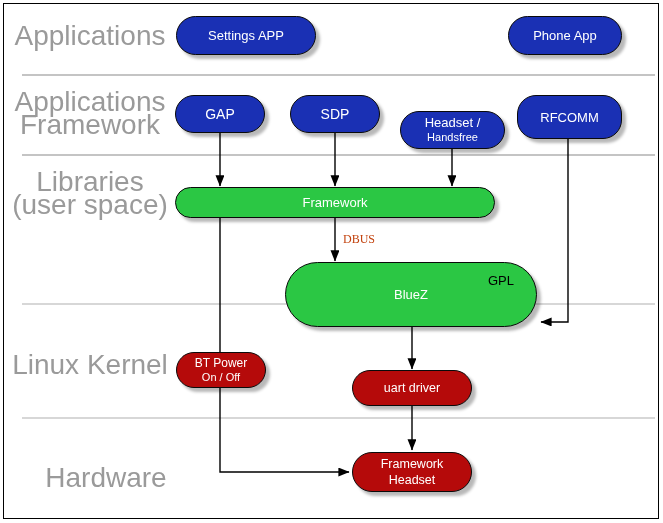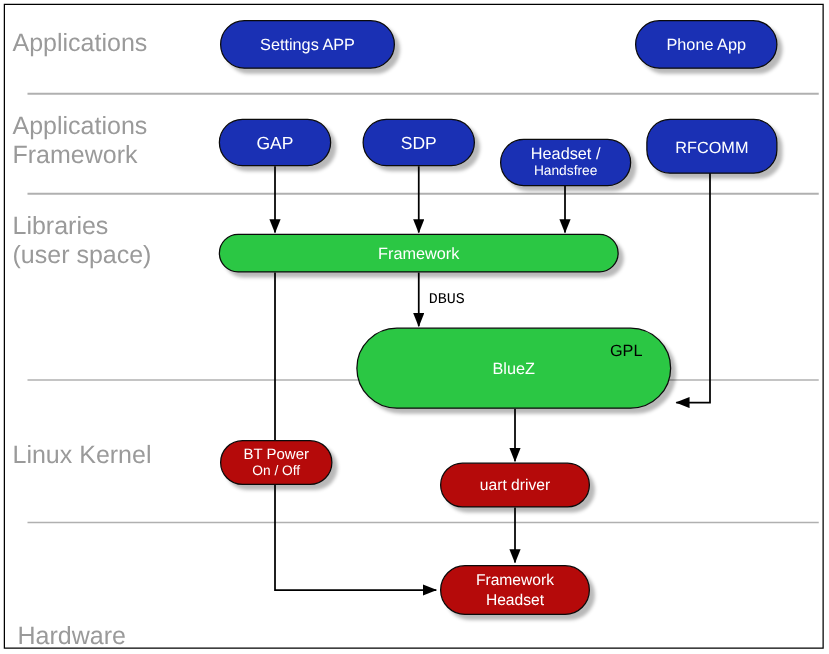--- a/index.html
+++ b/index.html
@@ -25,22 +25,23 @@
   #wires{
     position:absolute;left:0;top:0;
     width:663px;height:523px;
     pointer-events:none;
   }
 
   
   .layer-label{
     position:absolute;
     color:#9a9a9a;
-    font-size:20px;
+    font-size:28px;
     line-height:23px;
+    text-align:center;
     white-space:pre-line;
     letter-spacing:0px;
     font-family:"Liberation Sans",sans-serif;
   }
 
   
   .node{
     position:absolute;
     box-sizing:border-box;
     border:1.2px solid #0a0a0a;
@@ -64,23 +65,23 @@
   .corner-tag{
     position:absolute;
     color:#000000;
     font-size:13px;
     font-family:"Liberation Sans",sans-serif;
   }
 
   
   .edge-label{
     position:absolute;
-    color:#000000;
+    color:#c2410c;
     font-size:12px;
-    font-family:Liberation Mono, monospace;
+    font-family:Liberation Serif, serif;
     background:#ffffff;
     padding:0 2px;
   }
 </style>
 </head>
 <body>
 
 <div id="stage">
 
   <div id="frame"></div>
@@ -117,21 +118,21 @@
   <div class="layer-label" style="left:10px;top:24px;width:160px;">Applications</div>
 
   <div class="layer-label" style="left:10px;top:90px;width:160px;">Applications
 Framework</div>
 
   <div class="layer-label" style="left:10px;top:170px;width:160px;">Libraries
 (user space)</div>
 
   <div class="layer-label" style="left:10px;top:353px;width:160px;">Linux Kernel</div>
 
-  <div class="layer-label" style="left:14px;top:466px;width:160px;margin-top:32px;">Hardware</div>
+  <div class="layer-label" style="left:26px;top:466px;width:160px;">Hardware</div>
 
   <div class="node blue" style="left:508px;top:16px;width:114px;height:39px;border-radius:20px;">
     <span class="l1" style="font-size:13px;">Phone App</span>
   </div>
 
   <div class="node blue" style="left:176px;top:16px;width:140px;height:39px;border-radius:20px;">
     <span class="l1" style="font-size:13px;">Settings APP</span>
   </div>
 
   <div class="node blue" style="left:175px;top:95px;width:90px;height:38px;border-radius:19px;">

